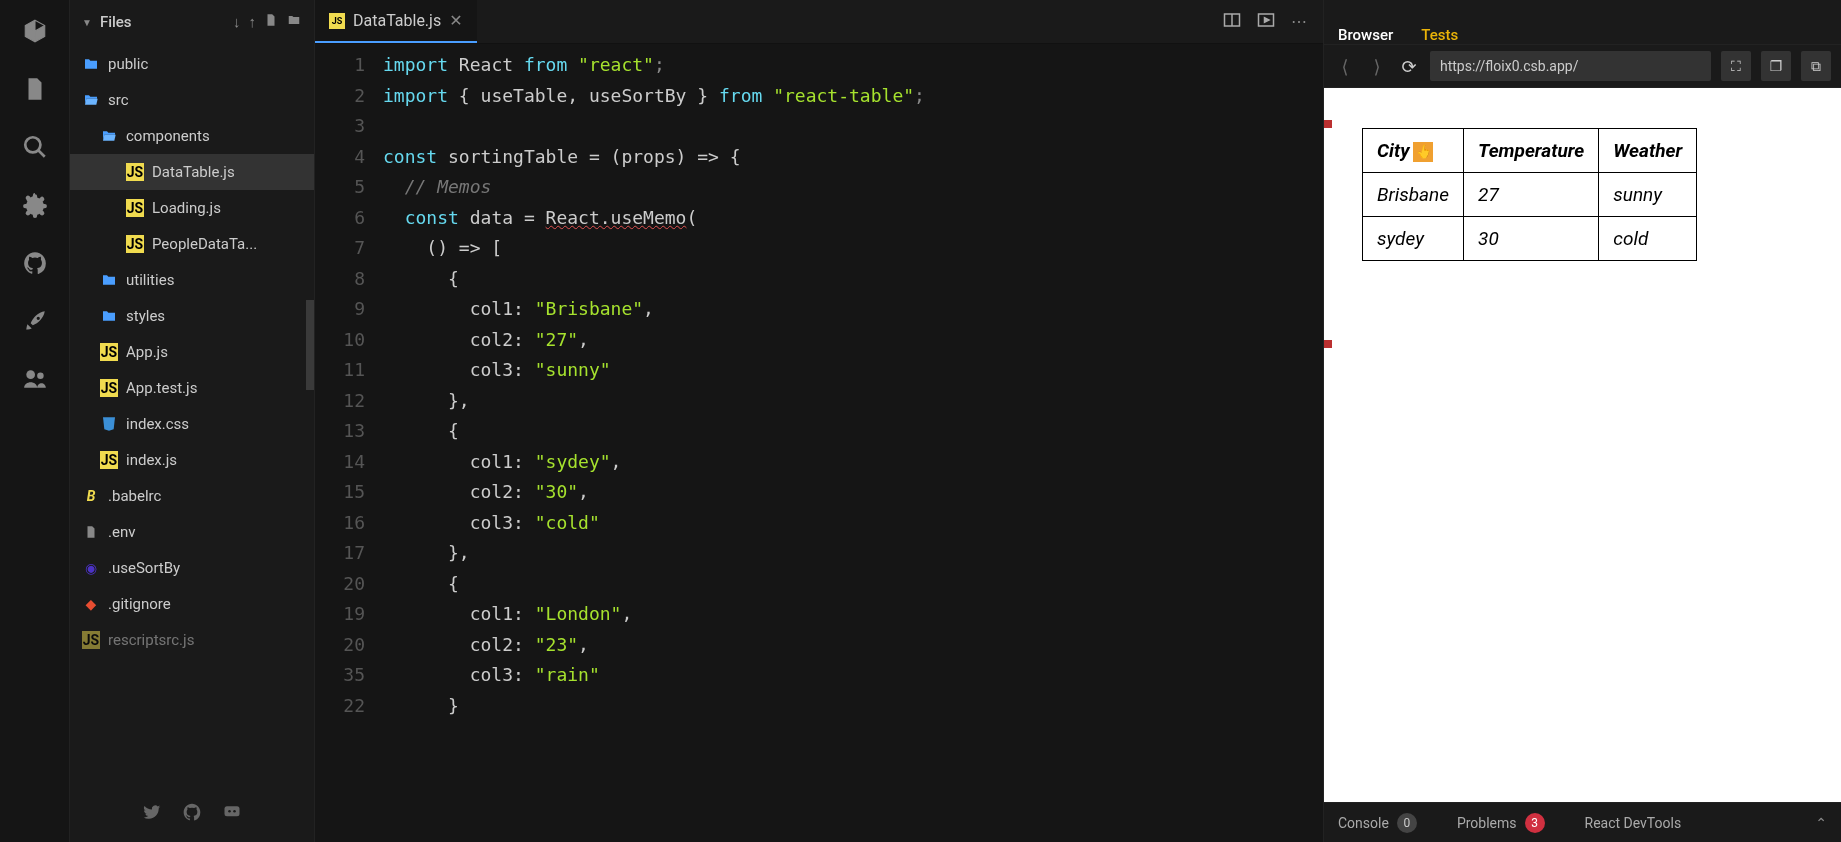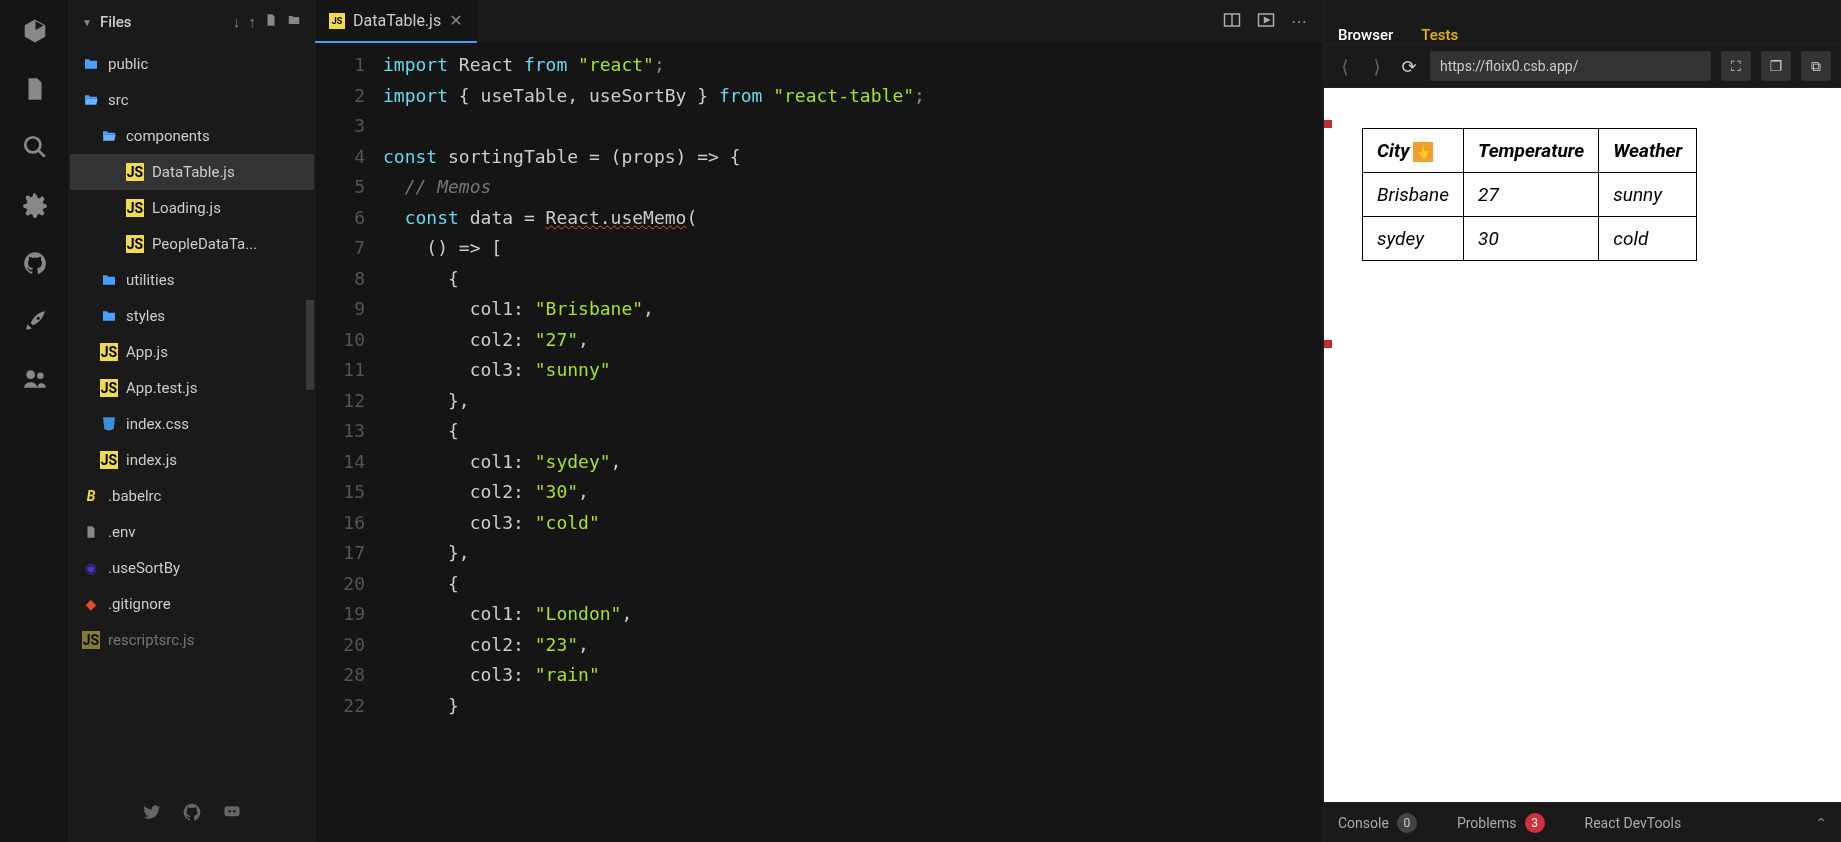--- a/index.html
+++ b/index.html
@@ -490,21 +490,21 @@
         <div>11</div>
         <div>12</div>
         <div>13</div>
         <div>14</div>
         <div>15</div>
         <div>16</div>
         <div>17</div>
         <div>20</div>
         <div>19</div>
         <div>20</div>
-        <div>28</div>
+        <div>35</div>
         <div>22</div>
       </div>
     <div class="code" id="code"><div><span class="tk-kw">import</span><span class="tk-ident"> React </span><span class="tk-kw">from</span><span class="tk-ident"> </span><span class="tk-str2">"react"</span><span class="tk-punc">;</span></div><div><span class="tk-kw">import</span><span class="tk-ident"> { useTable, useSortBy } </span><span class="tk-kw">from</span><span class="tk-ident"> </span><span class="tk-str2">"react-table"</span><span class="tk-punc">;</span></div><div>&nbsp;</div><div><span class="tk-kw">const</span><span class="tk-ident"> sortingTable = (props) =&gt; {</span></div><div><span class="tk-ident">  </span><span class="tk-comment">// Memos</span></div><div><span class="tk-ident">  </span><span class="tk-kw">const</span><span class="tk-ident"> data = </span><span class="tk-underline">React.useMemo</span><span class="tk-ident">(</span></div><div><span class="tk-ident">    () =&gt; [</span></div><div><span class="tk-ident">      {</span></div><div><span class="tk-ident">        col1: </span><span class="tk-str2">"Brisbane"</span><span class="tk-ident">,</span></div><div><span class="tk-ident">        col2: </span><span class="tk-str2">"27"</span><span class="tk-ident">,</span></div><div><span class="tk-ident">        col3: </span><span class="tk-str2">"sunny"</span></div><div><span class="tk-ident">      },</span></div><div><span class="tk-ident">      {</span></div><div><span class="tk-ident">        col1: </span><span class="tk-str2">"sydey"</span><span class="tk-ident">,</span></div><div><span class="tk-ident">        col2: </span><span class="tk-str2">"30"</span><span class="tk-ident">,</span></div><div><span class="tk-ident">        col3: </span><span class="tk-str2">"cold"</span></div><div><span class="tk-ident">      },</span></div><div><span class="tk-ident">      {</span></div><div><span class="tk-ident">        col1: </span><span class="tk-str2">"London"</span><span class="tk-ident">,</span></div><div><span class="tk-ident">        col2: </span><span class="tk-str2">"23"</span><span class="tk-ident">,</span></div><div><span class="tk-ident">        col3: </span><span class="tk-str2">"rain"</span></div><div><span class="tk-ident">      }</span></div></div>
   </div>
 </div>
 
 <div class="preview">
   <div class="preview-tabs">
     <span class="preview-tab active">Browser</span>
     <span class="preview-tab">Tests</span>

